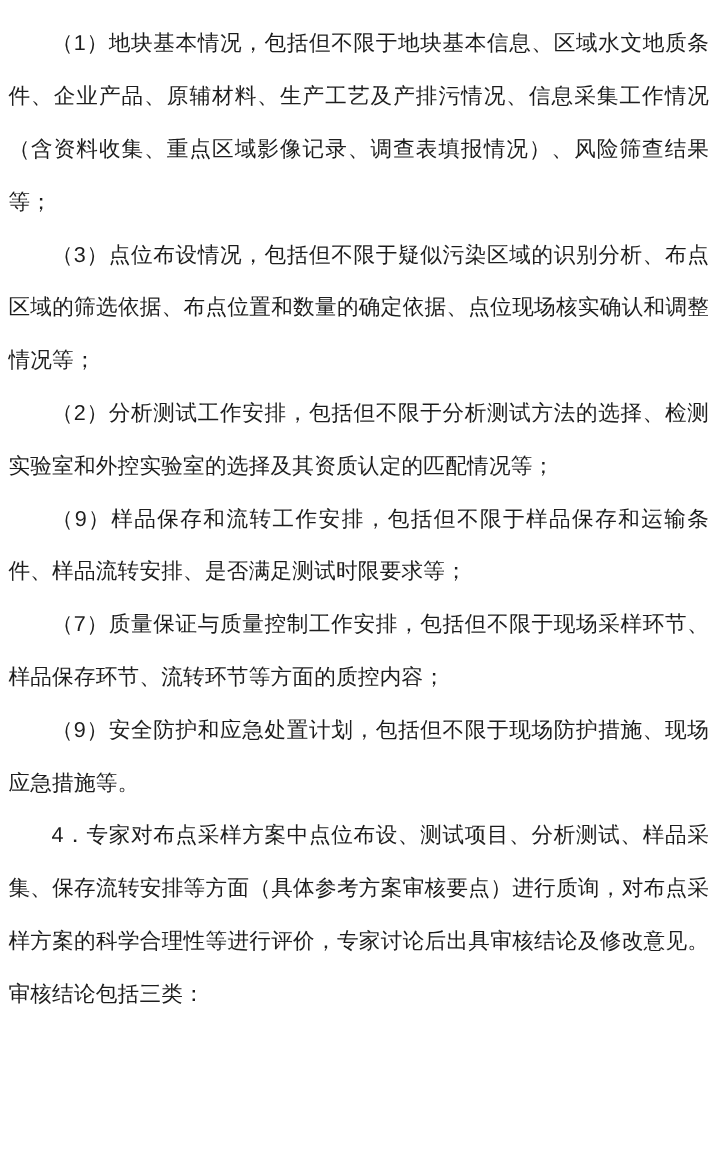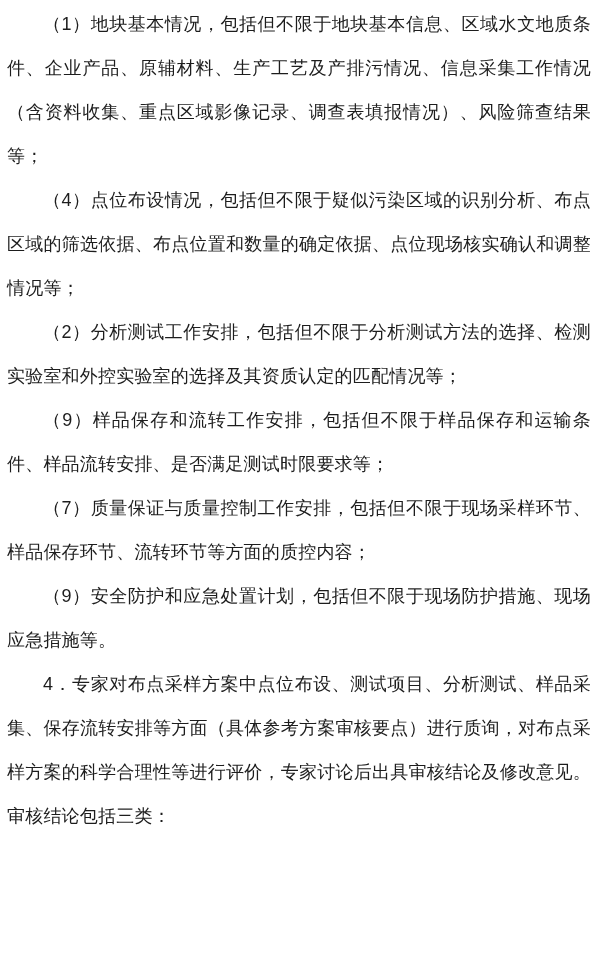--- a/index.html
+++ b/index.html
@@ -5,21 +5,21 @@
   html, body {
     margin: 0;
     padding: 0;
     background: #ffffff;
   }
   .page {
     width: 600px;
     height: 968px;
     box-sizing: border-box;
     background: #ffffff;
-    padding: 2px 9px 0 7px;
+    padding: 14px 9px 0 7px;
     overflow: hidden;
     font-family: "Liberation Sans", "DejaVu Sans", sans-serif;
     color: #1d1d1d;
   }
   .para {
     margin: 0;
     padding: 0;
     font-size: 18px;
     line-height: 44px;
     text-indent: 2em;
@@ -27,19 +27,19 @@
     text-justify: inter-ideograph;
     letter-spacing: 0.2px;
     word-break: break-all;
   }
 </style>
 </head>
 <body>
 
 <div class="page">
   <p class="para">（1）地块基本情况，包括但不限于地块基本信息、区域水文地质条件、企业产品、原辅材料、生产工艺及产排污情况、信息采集工作情况（含资料收集、重点区域影像记录、调查表填报情况）、风险筛查结果等；</p>
-  <p class="para">（4）点位布设情况，包括但不限于疑似污染区域的识别分析、布点区域的筛选依据、布点位置和数量的确定依据、点位现场核实确认和调整情况等；</p>
+  <p class="para">（3）点位布设情况，包括但不限于疑似污染区域的识别分析、布点区域的筛选依据、布点位置和数量的确定依据、点位现场核实确认和调整情况等；</p>
   <p class="para">（2）分析测试工作安排，包括但不限于分析测试方法的选择、检测实验室和外控实验室的选择及其资质认定的匹配情况等；</p>
   <p class="para">（9）样品保存和流转工作安排，包括但不限于样品保存和运输条件、样品流转安排、是否满足测试时限要求等；</p>
   <p class="para">（7）质量保证与质量控制工作安排，包括但不限于现场采样环节、样品保存环节、流转环节等方面的质控内容；</p>
   <p class="para">（9）安全防护和应急处置计划，包括但不限于现场防护措施、现场应急措施等。</p>
   <p class="para">4．专家对布点采样方案中点位布设、测试项目、分析测试、样品采集、保存流转安排等方面（具体参考方案审核要点）进行质询，对布点采样方案的科学合理性等进行评价，专家讨论后出具审核结论及修改意见。审核结论包括三类：</p>
 </div>
 
 </body></html>

